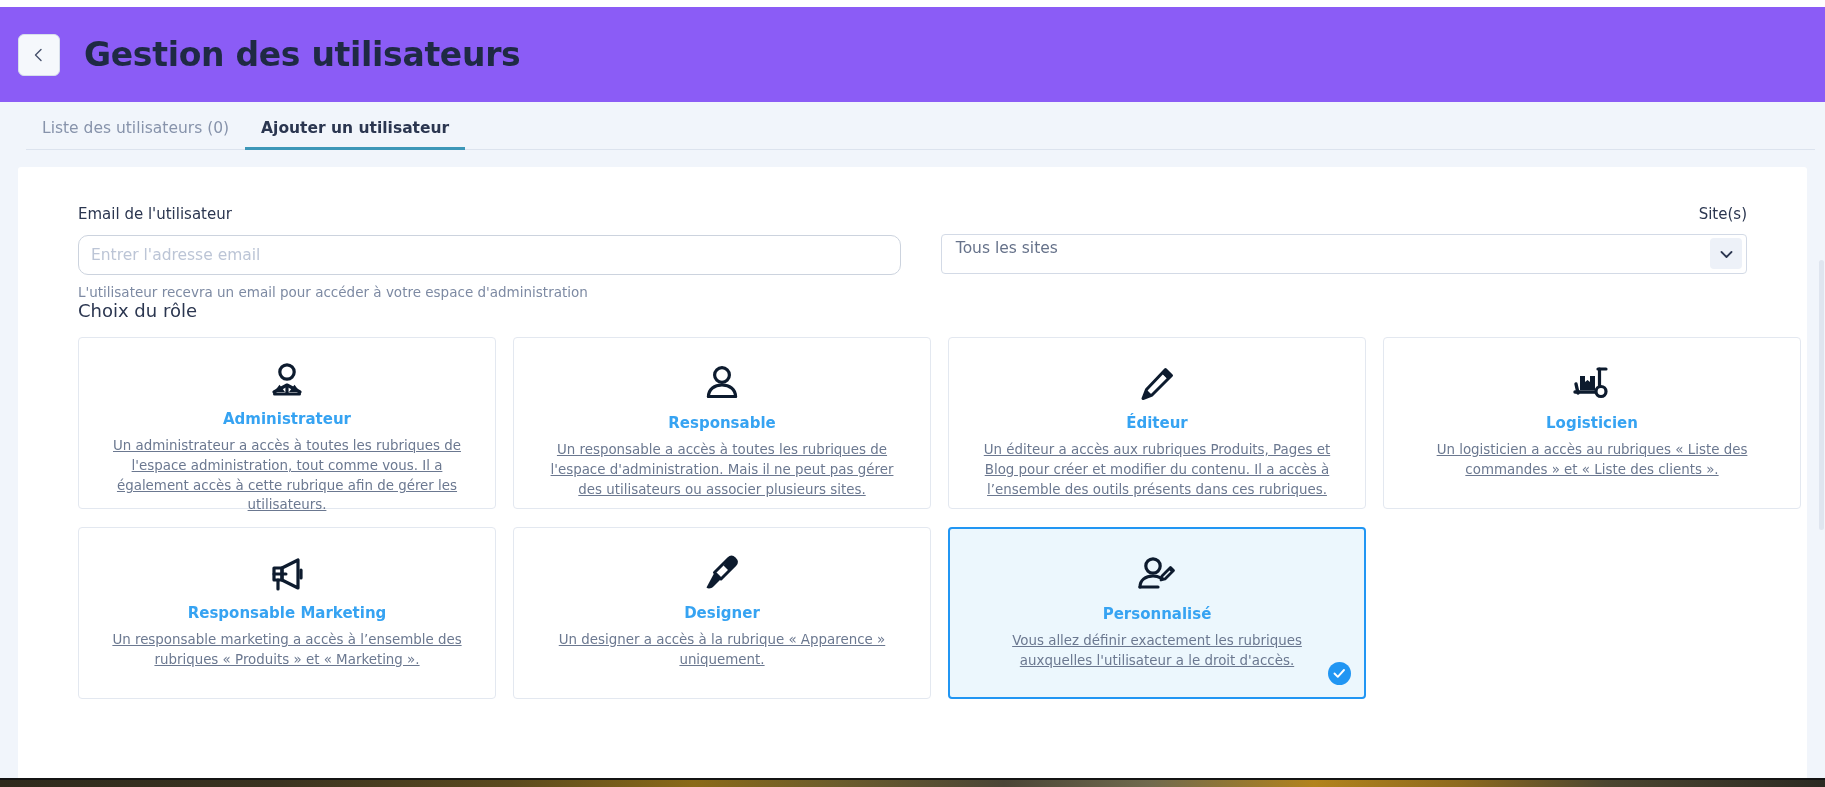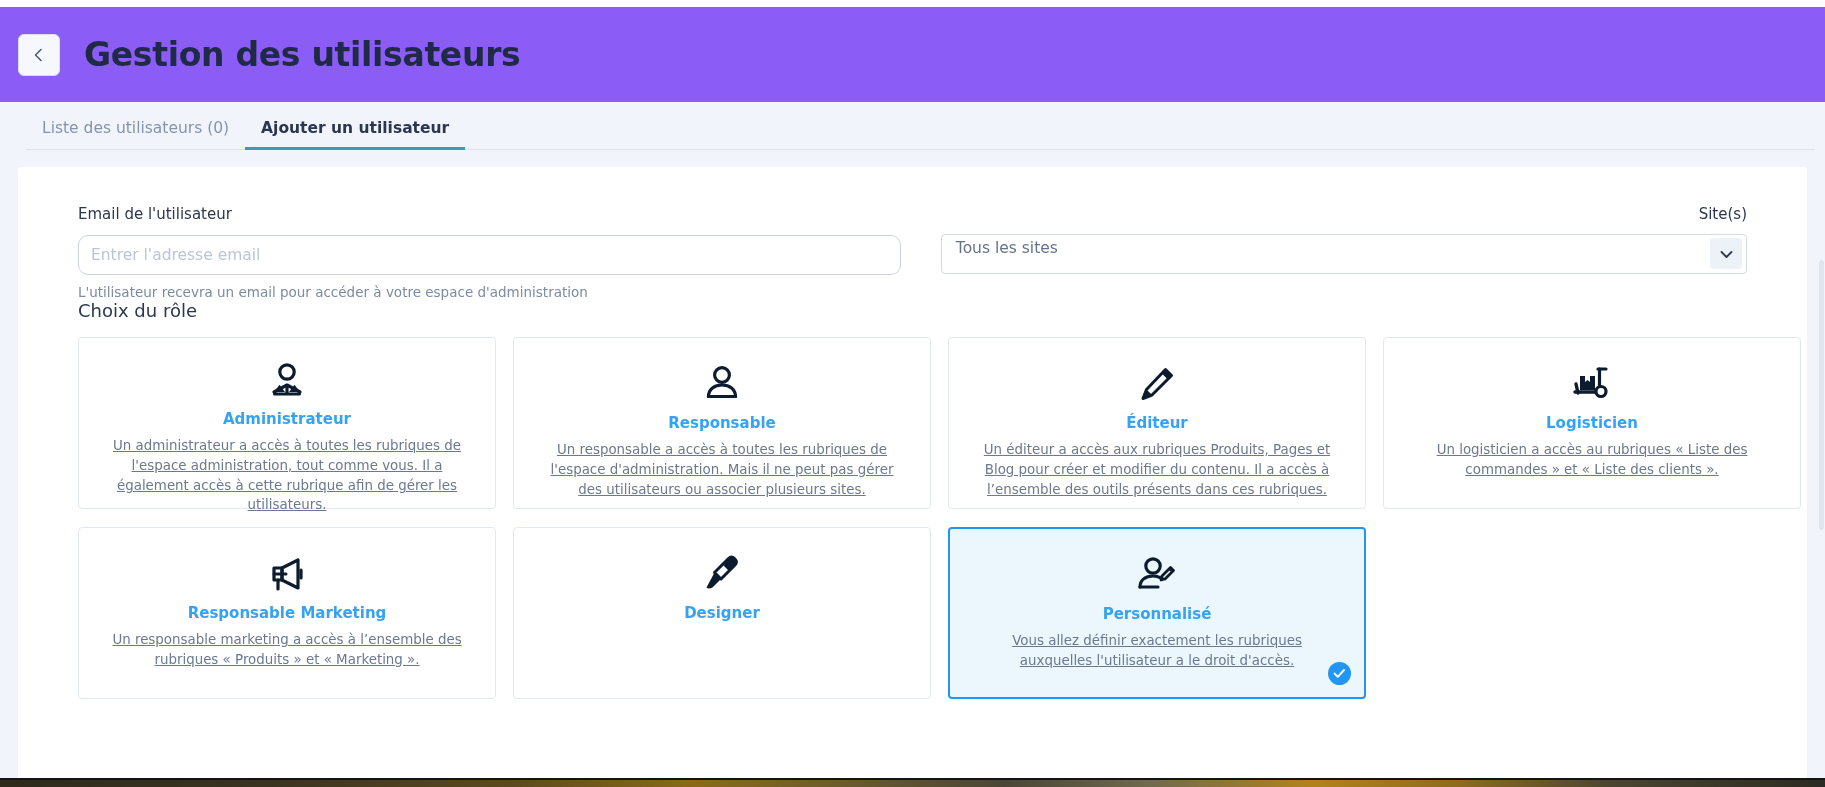--- a/index.html
+++ b/index.html
@@ -439,20 +439,21 @@
 
         <div class="role-card">
           <div class="role-icon">
             <svg width="44" height="44" viewBox="0 0 44 44" fill="none">
               <path d="M34.5 6.5 C37 9 37 11 35 13 L21 27 L14.5 20.5 L28.5 6.5 C30.5 4.5 32 4 34.5 6.5 Z" stroke="#0d1b2e" stroke-width="3" stroke-linejoin="round"></path>
               <path d="M14.5 20.5 L21 27 L14 34 C11 37 8 37 6.5 35.5 L14.5 20.5 Z" fill="#0d1b2e"></path>
               <path d="M34.5 6.5 C37 9 37 11 35 13 L29 19 L23.5 13.5 L28.5 6.5 C30.5 4.5 32 4 34.5 6.5 Z" fill="#0d1b2e"></path>
             </svg>
           </div>
           <div class="role-name">Designer</div>
+          <div class="role-desc">Un designer a accès à la rubrique « Apparence » uniquement.</div>
         </div>
 
         <div class="role-card selected">
           <div class="role-icon">
             <svg width="46" height="44" viewBox="0 0 46 44" fill="none">
               <circle cx="19" cy="13" r="7.2" stroke="#0d1b2e" stroke-width="3.2"></circle>
               <path d="M6 34 C6 27 11.5 23 19 23 C22 23 24.6 23.7 26.7 24.9" stroke="#0d1b2e" stroke-width="3.2" stroke-linecap="round"></path>
               <path d="M6 34 H24" stroke="#0d1b2e" stroke-width="3.2" stroke-linecap="round"></path>
               <path d="M36.5 14.5 L39.5 17.5 L31 26 L27 27 L28 23 Z" stroke="#0d1b2e" stroke-width="2.8" stroke-linejoin="round"></path>
               <path d="M36.5 14.5 L39.5 17.5 L37.6 19.4 L34.6 16.4 Z" fill="#0d1b2e"></path>

